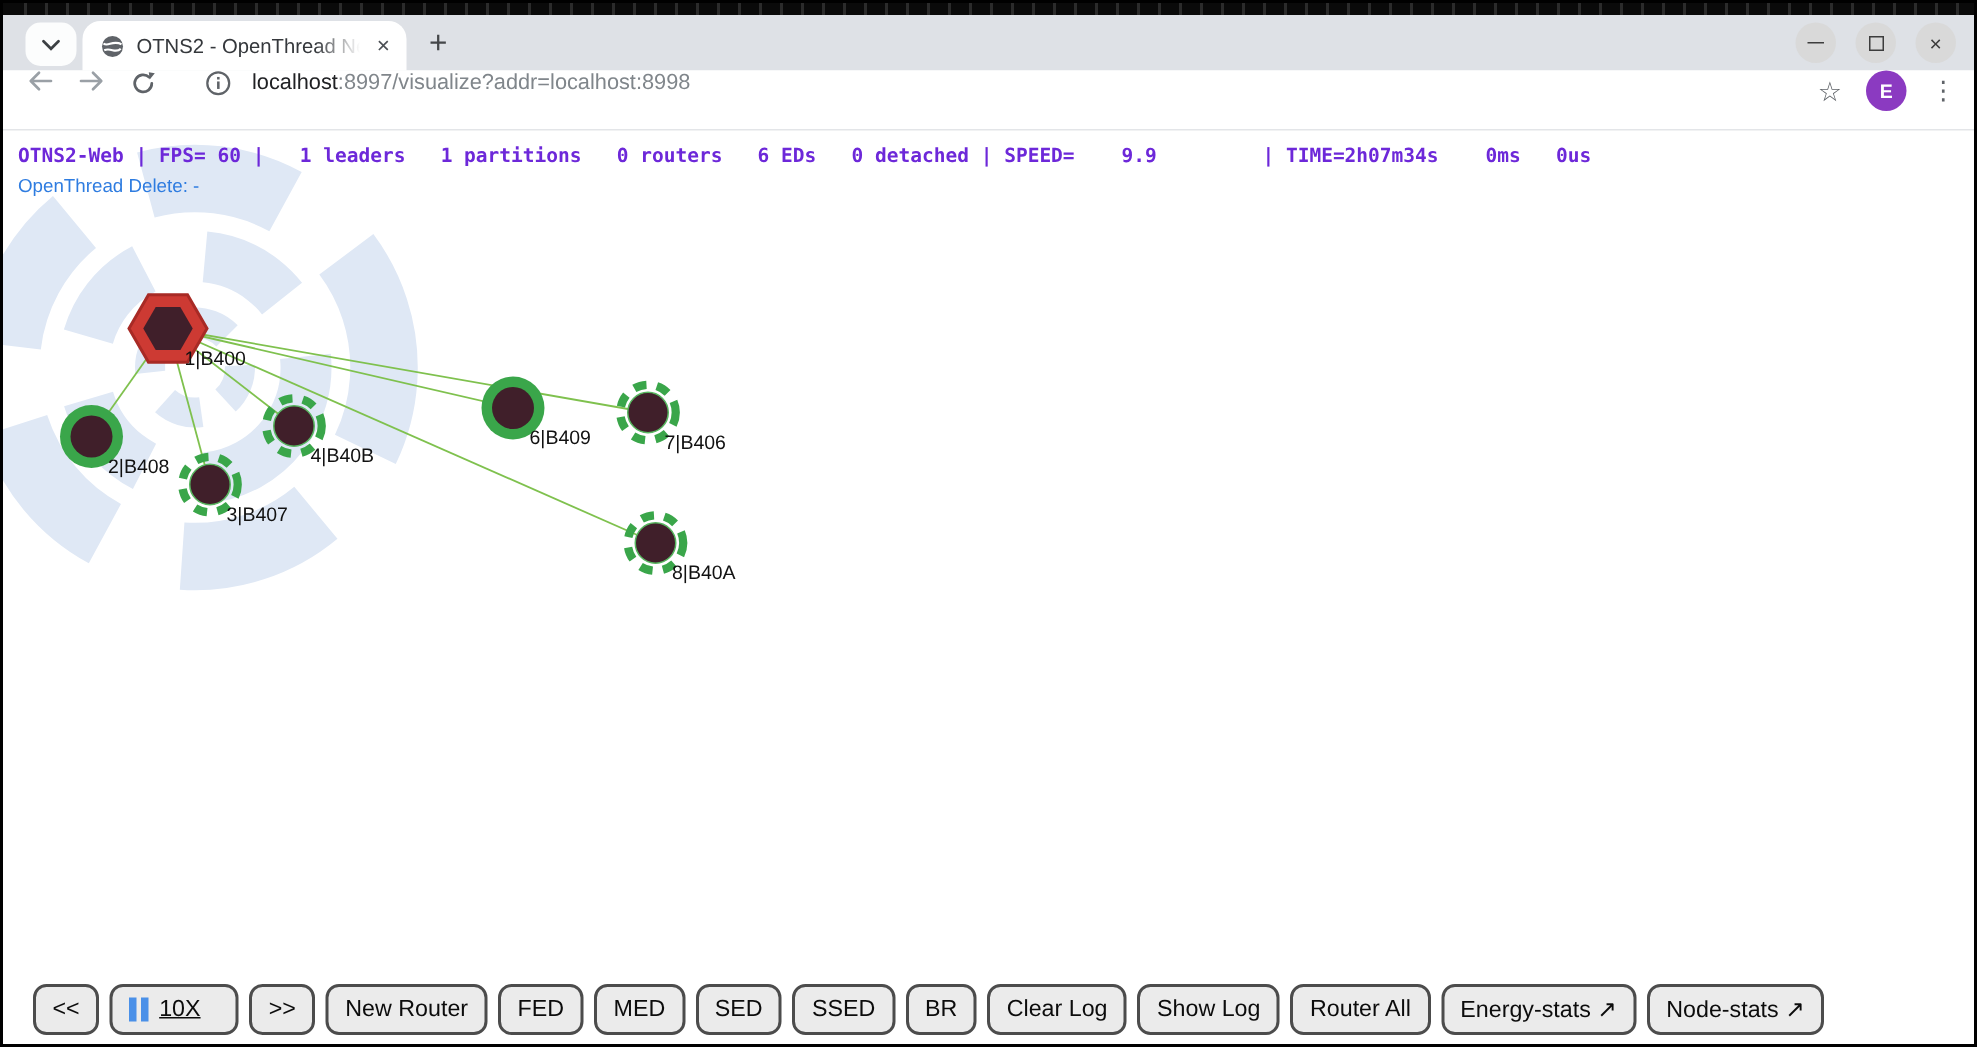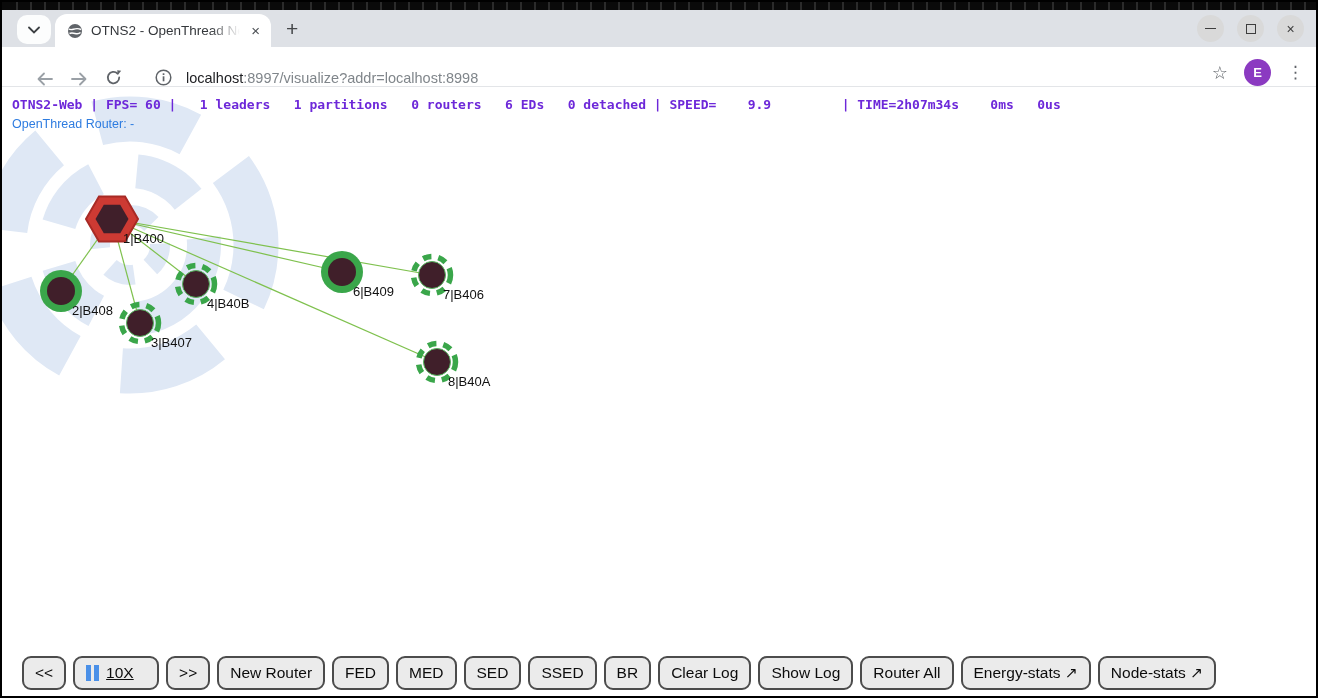--- a/index.html
+++ b/index.html
@@ -22,21 +22,21 @@
   .tab-close { font-size:15px; color:#4c5055; cursor:pointer; padding:0 3px; }
   .newtab-btn { position:absolute; left:284px; top:7px; font-size:21px; font-weight:400; color:#45474a; cursor:pointer; line-height:24px; }
   .win-controls { position:absolute; right:12px; top:5px; display:flex; gap:13px; }
   .win-btn { width:27px; height:27px; border-radius:50%; background:#d9d9d9; color:#3d3d3d;
     display:flex; align-items:center; justify-content:center; cursor:pointer; font-size:14px; }
   .win-btn .sq { width:10px; height:10px; border:1.5px solid #3d3d3d; display:block; }
   .win-btn .bar { width:11px; height:0; border-top:1.8px solid #3d3d3d; display:block; }
 
   
   .addressbar { position:absolute; left:0; top:45px; width:100%; height:40px; background:#fff;
-    border-bottom:1px solid #e3e5e8; display:flex; align-items:flex-end;padding-left:18px; }
+    border-bottom:1px solid #e3e5e8; display:flex; align-items:flex-start; }
   .nav-ic { width:34px; display:flex; align-items:center; justify-content:center; cursor:pointer; }
   .url-text { font-size:14.5px; color:#80868b; white-space:pre; margin-left:6px; flex:1; }
   .url-text b { color:#202124; font-weight:400; }
   .bar-right { display:flex; align-items:center; gap:16px; margin-right:12px; }
   .star { font-size:18px; color:#5f6368; cursor:pointer; }
   .avatar { width:27px; height:27px; border-radius:50%; background:#8b3ac1; color:#fff;
     font-size:13px; font-weight:bold; display:flex; align-items:center; justify-content:center; cursor:pointer; }
   .dots { font-size:17px; color:#5f6368; cursor:pointer; letter-spacing:0; }
 
   
@@ -164,21 +164,21 @@
           <circle cx="430" cy="187" r="13.5" fill="#401f2a" stroke="#57b65f" stroke-width="1"></circle>
         </g>
         <text x="441" y="211" fill="#111111" font-size="13" font-family="&quot;Liberation Sans&quot;, sans-serif">7|B406</text>
         <g>
           <circle cx="435" cy="274" r="18.5" fill="none" stroke="#3aa64a" stroke-width="5.5" stroke-dasharray="8.5 7"></circle>
           <circle cx="435" cy="274" r="13.5" fill="#401f2a" stroke="#57b65f" stroke-width="1"></circle>
         </g>
         <text x="446" y="298" fill="#111111" font-size="13" font-family="&quot;Liberation Sans&quot;, sans-serif">8|B40A</text>
       </svg>
     <div class="status-line">OTNS2-Web | FPS= 60 |   1 leaders   1 partitions   0 routers   6 EDs   0 detached | SPEED=    9.9         | TIME=2h07m34s    0ms   0us</div>
-    <div class="version-link">OpenThread Router: -</div>
+    <div class="version-link">OpenThread Delete: -</div>
 
     <div class="toolbar">
       <button class="tb-btn">&lt;&lt;</button>
       <button class="tb-btn speed">
         <span class="pause-icon"><i></i><i></i></span>
         <span>10X</span>
       </button>
       <button class="tb-btn">&gt;&gt;</button>
       <button class="tb-btn">New Router</button>
       <button class="tb-btn">FED</button>

